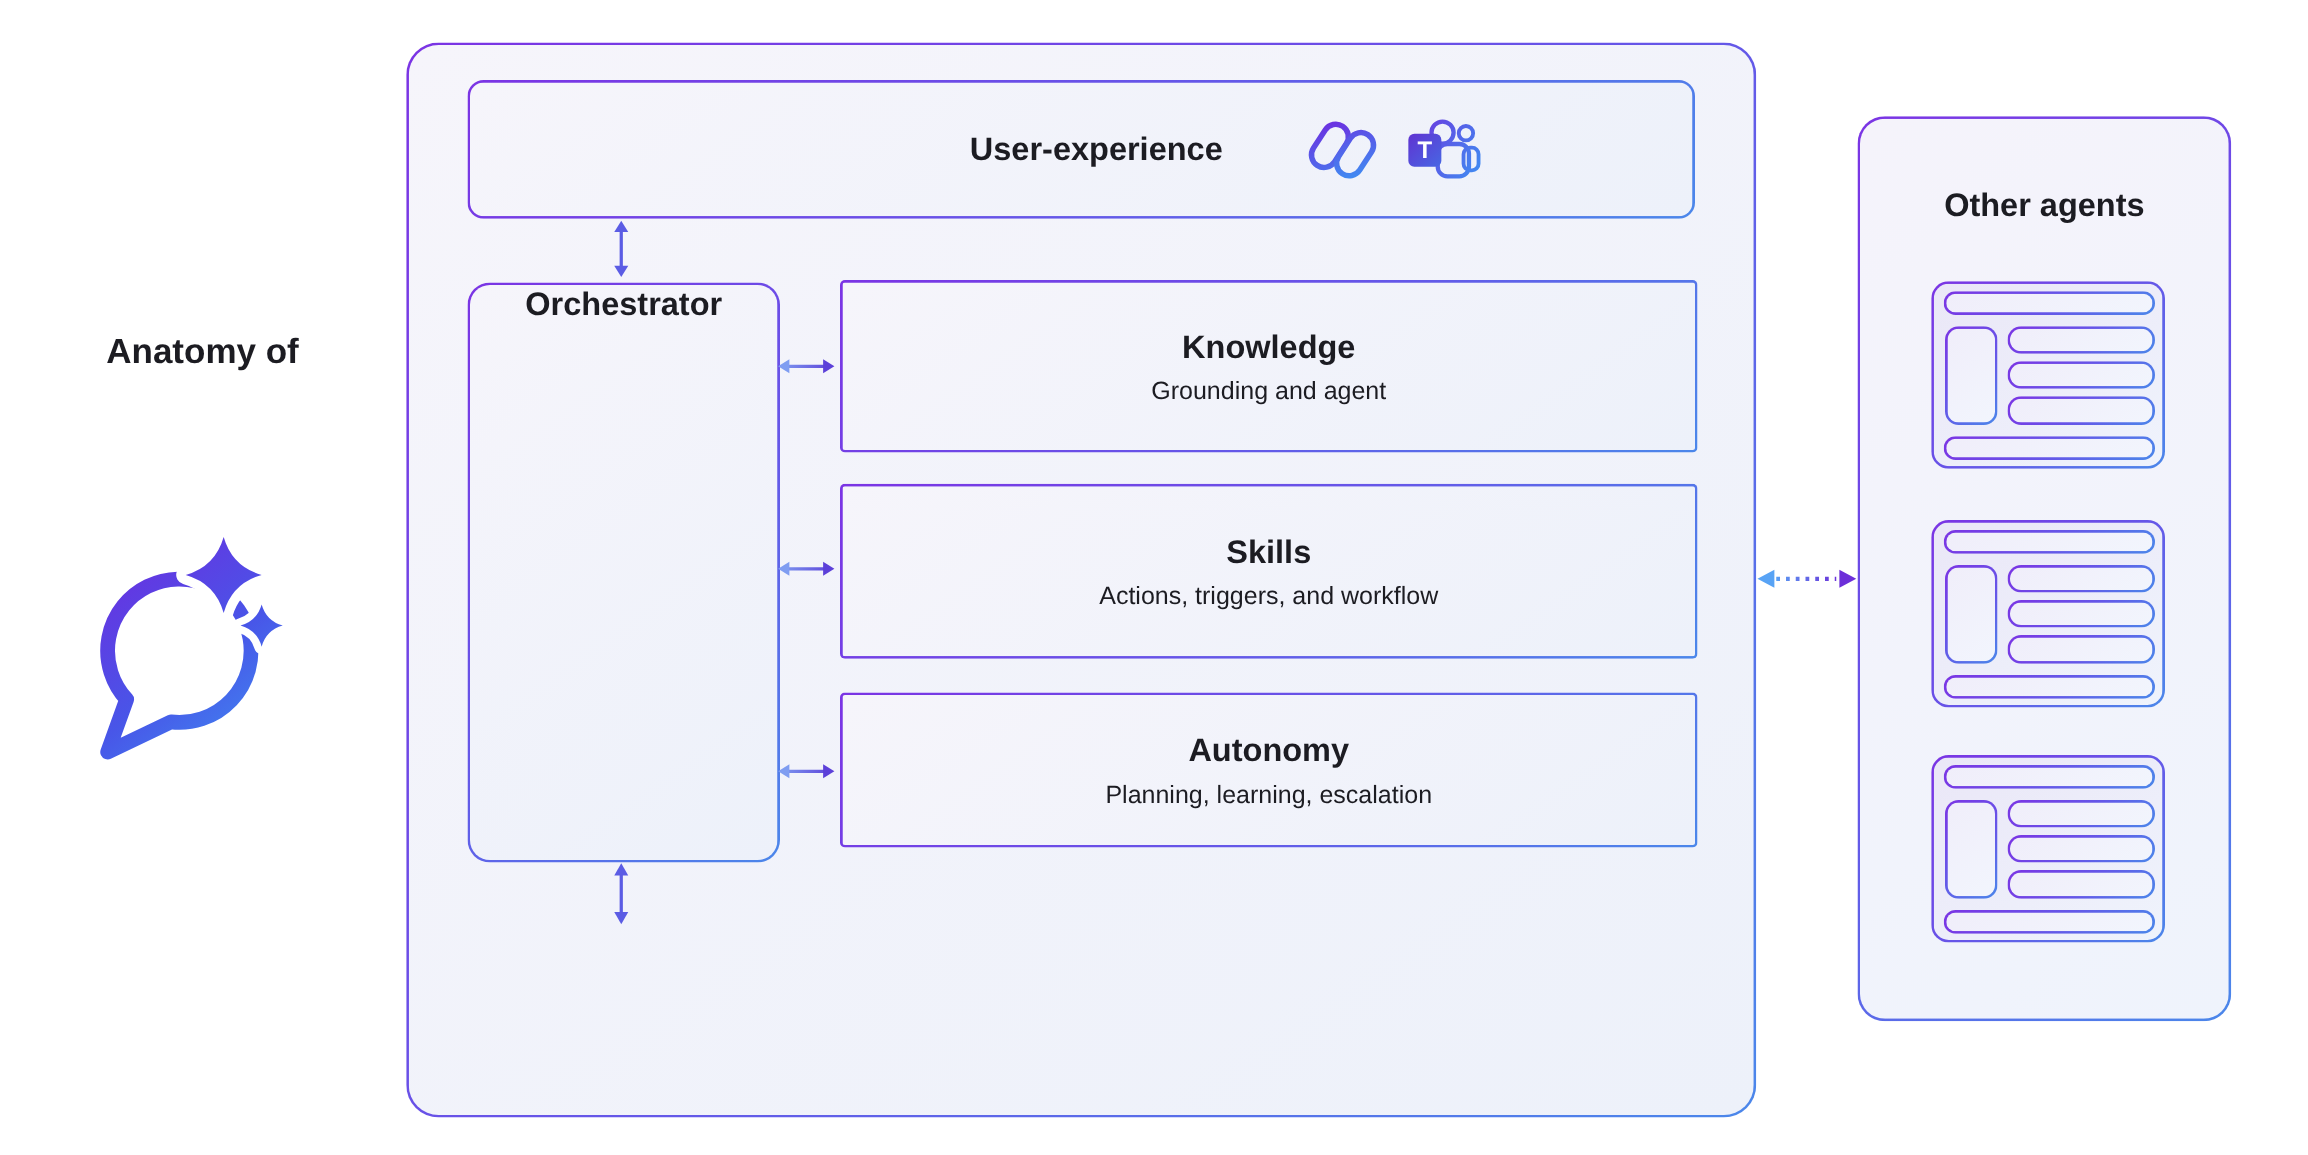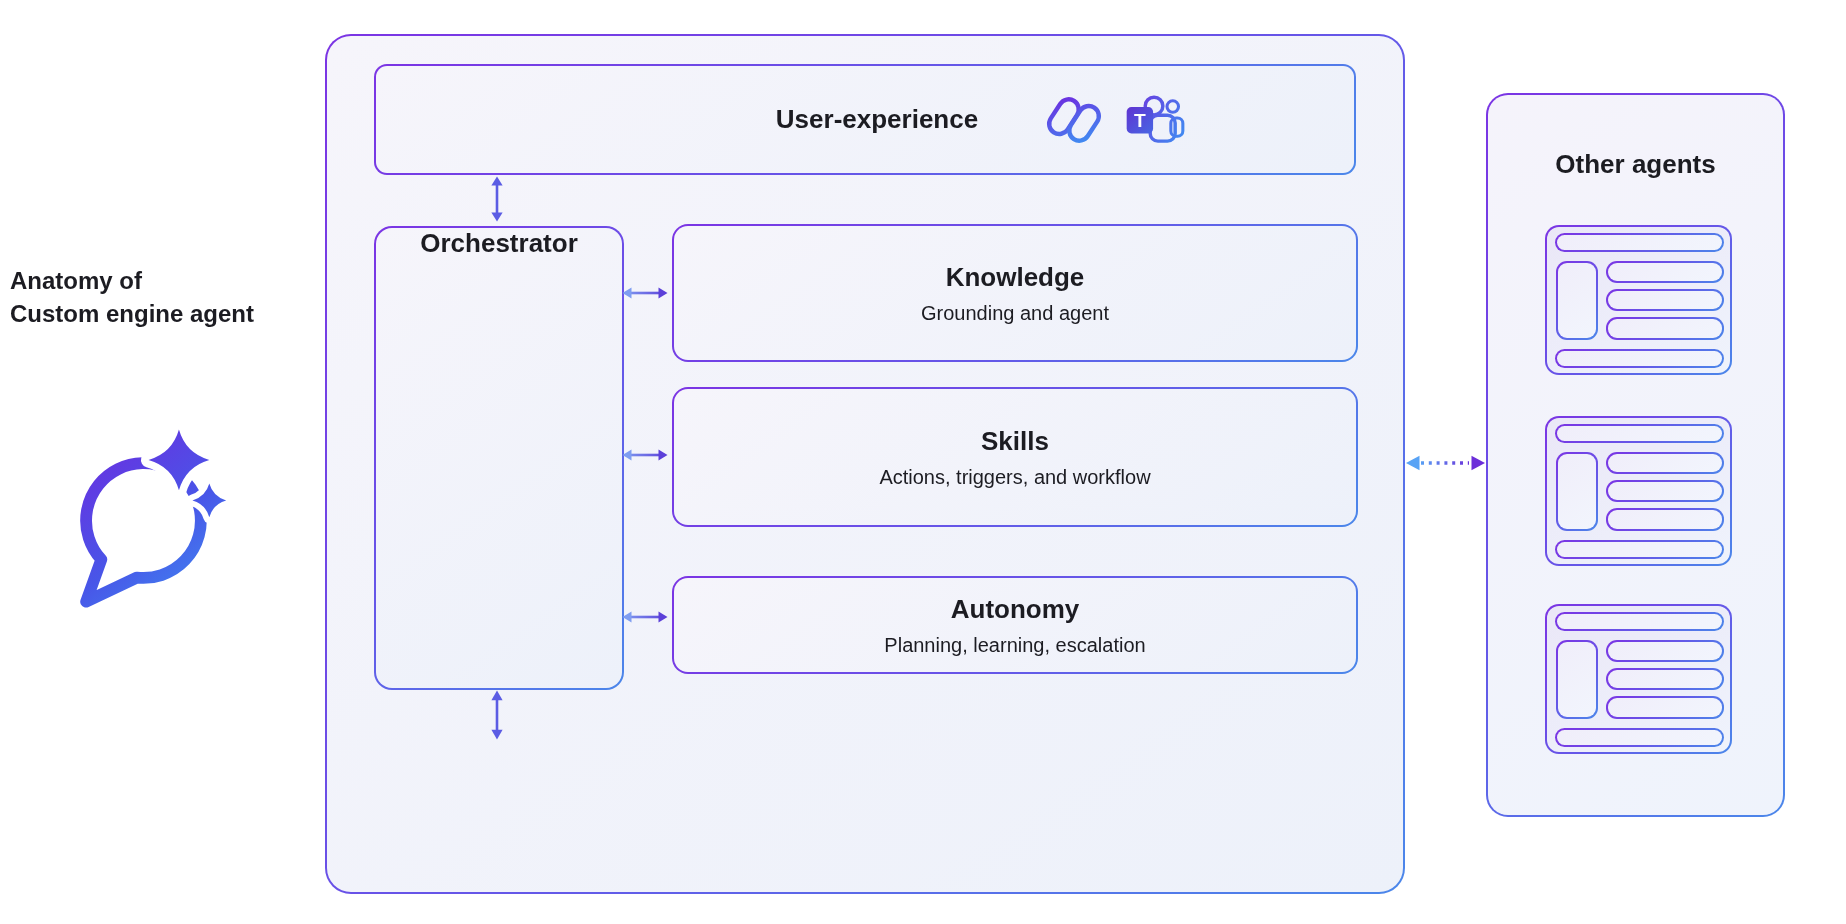--- a/index.html
+++ b/index.html
@@ -14,32 +14,32 @@
     border-radius:16px;
     background:
       linear-gradient(145deg,var(--f1,#f9f8fd),var(--f2,#f3f6fd)) padding-box,
       linear-gradient(135deg,#7b34e4 0%,#6458e8 55%,#4b87ea 100%) border-box;
     box-sizing:border-box;
   }
 
   .main-container{left:325px;top:34px;width:1080px;height:860px;border-radius:26px;border-width:2.5px;--f1:#f6f5fb;--f2:#edf1fa;}
   .ux-box{left:47px;top:28px;width:982px;height:111px;border-radius:13px;}
   .orch-box{left:47px;top:190px;width:250px;height:464px;border-radius:18px;display:flex;align-items:flex-start;justify-content:center;}
-  .cap-box{left:345px;width:686px;border-radius:16px;display:flex;flex-direction:column;align-items:center;justify-content:center;gap:9px;}
+  .cap-box{left:345px;width:686px;border-radius:4px;display:flex;flex-direction:column;align-items:center;justify-content:center;gap:9px;}
   .cap-knowledge{top:188px;height:138px;}
   .cap-skills{top:351px;height:140px;justify-content:center;}
-  .cap-autonomy{top:540px;height:98px;}
+  .cap-autonomy{top:518px;height:124px;}
   .foundation-box{left:49px;top:708px;width:978px;height:110px;border-radius:18px;display:flex;align-items:center;justify-content:center;}
 
   .box-title{font-size:26px;font-weight:700;}
   .box-sub{font-size:20px;font-weight:400;}
   .ux-title{position:absolute;left:0;top:0;width:100%;height:100%;display:flex;align-items:center;justify-content:center;transform:translateX(12px);}
   .ux-icons{position:absolute;left:673px;top:0;height:100%;display:flex;align-items:center;gap:27px;}
 
-  .diagram-label{left:10px;top:264px;width:304px;font-size:24px;font-weight:700;line-height:33px;}
+  .diagram-label{left:10px;top:264px;width:304px;text-align:center;font-size:28px;font-weight:700;line-height:33px;}
 
   .oa-panel{left:1486px;top:93px;width:299px;height:724px;border-radius:22px;border-width:2.5px;--f1:#f5f3fb;--f2:#eff3fc;}
   .oa-title{position:absolute;left:0;top:54px;width:100%;text-align:center;font-size:26px;font-weight:700;}
   .agent-card{left:57px;width:187px;height:150px;border-radius:14px;--f1:#eae7f7;--f2:#eff3fc;}
   .card-1{top:130px;} .card-2{top:321px;} .card-3{top:509px;}
   .cp{--f1:#f0eefa;--f2:#f2f5fd;border-radius:11px;}
   .cp-top{left:8px;top:6px;width:169px;height:19px;border-radius:10px;}
   .cp-avatar{left:9px;top:34px;width:42px;height:79px;border-radius:11px;}
   .cp-l1{left:59px;top:34px;width:118px;height:22px;}
   .cp-l2{left:59px;top:62px;width:118px;height:22px;}
@@ -48,21 +48,20 @@
 
   svg{display:block;overflow:visible;}
 </style>
 </head>
 <body>
 
 <div class="stage">
 
   <div class="abs diagram-label">
     <div>Anatomy of</div>
-    <div>Custom engine agent</div>
   </div>
 
   <svg class="abs" style="left:76px;top:421px;" width="162" height="196" viewBox="0 0 96 110">
     <defs>
       <linearGradient id="cg" gradientUnits="userSpaceOnUse" x1="14" y1="6" x2="88" y2="100">
         <stop offset="0" stop-color="#6a2fe0"></stop>
           <stop offset="0.55" stop-color="#4856e8"></stop>
           <stop offset="1" stop-color="#3f8df2"></stop>
       </linearGradient>
     </defs>

